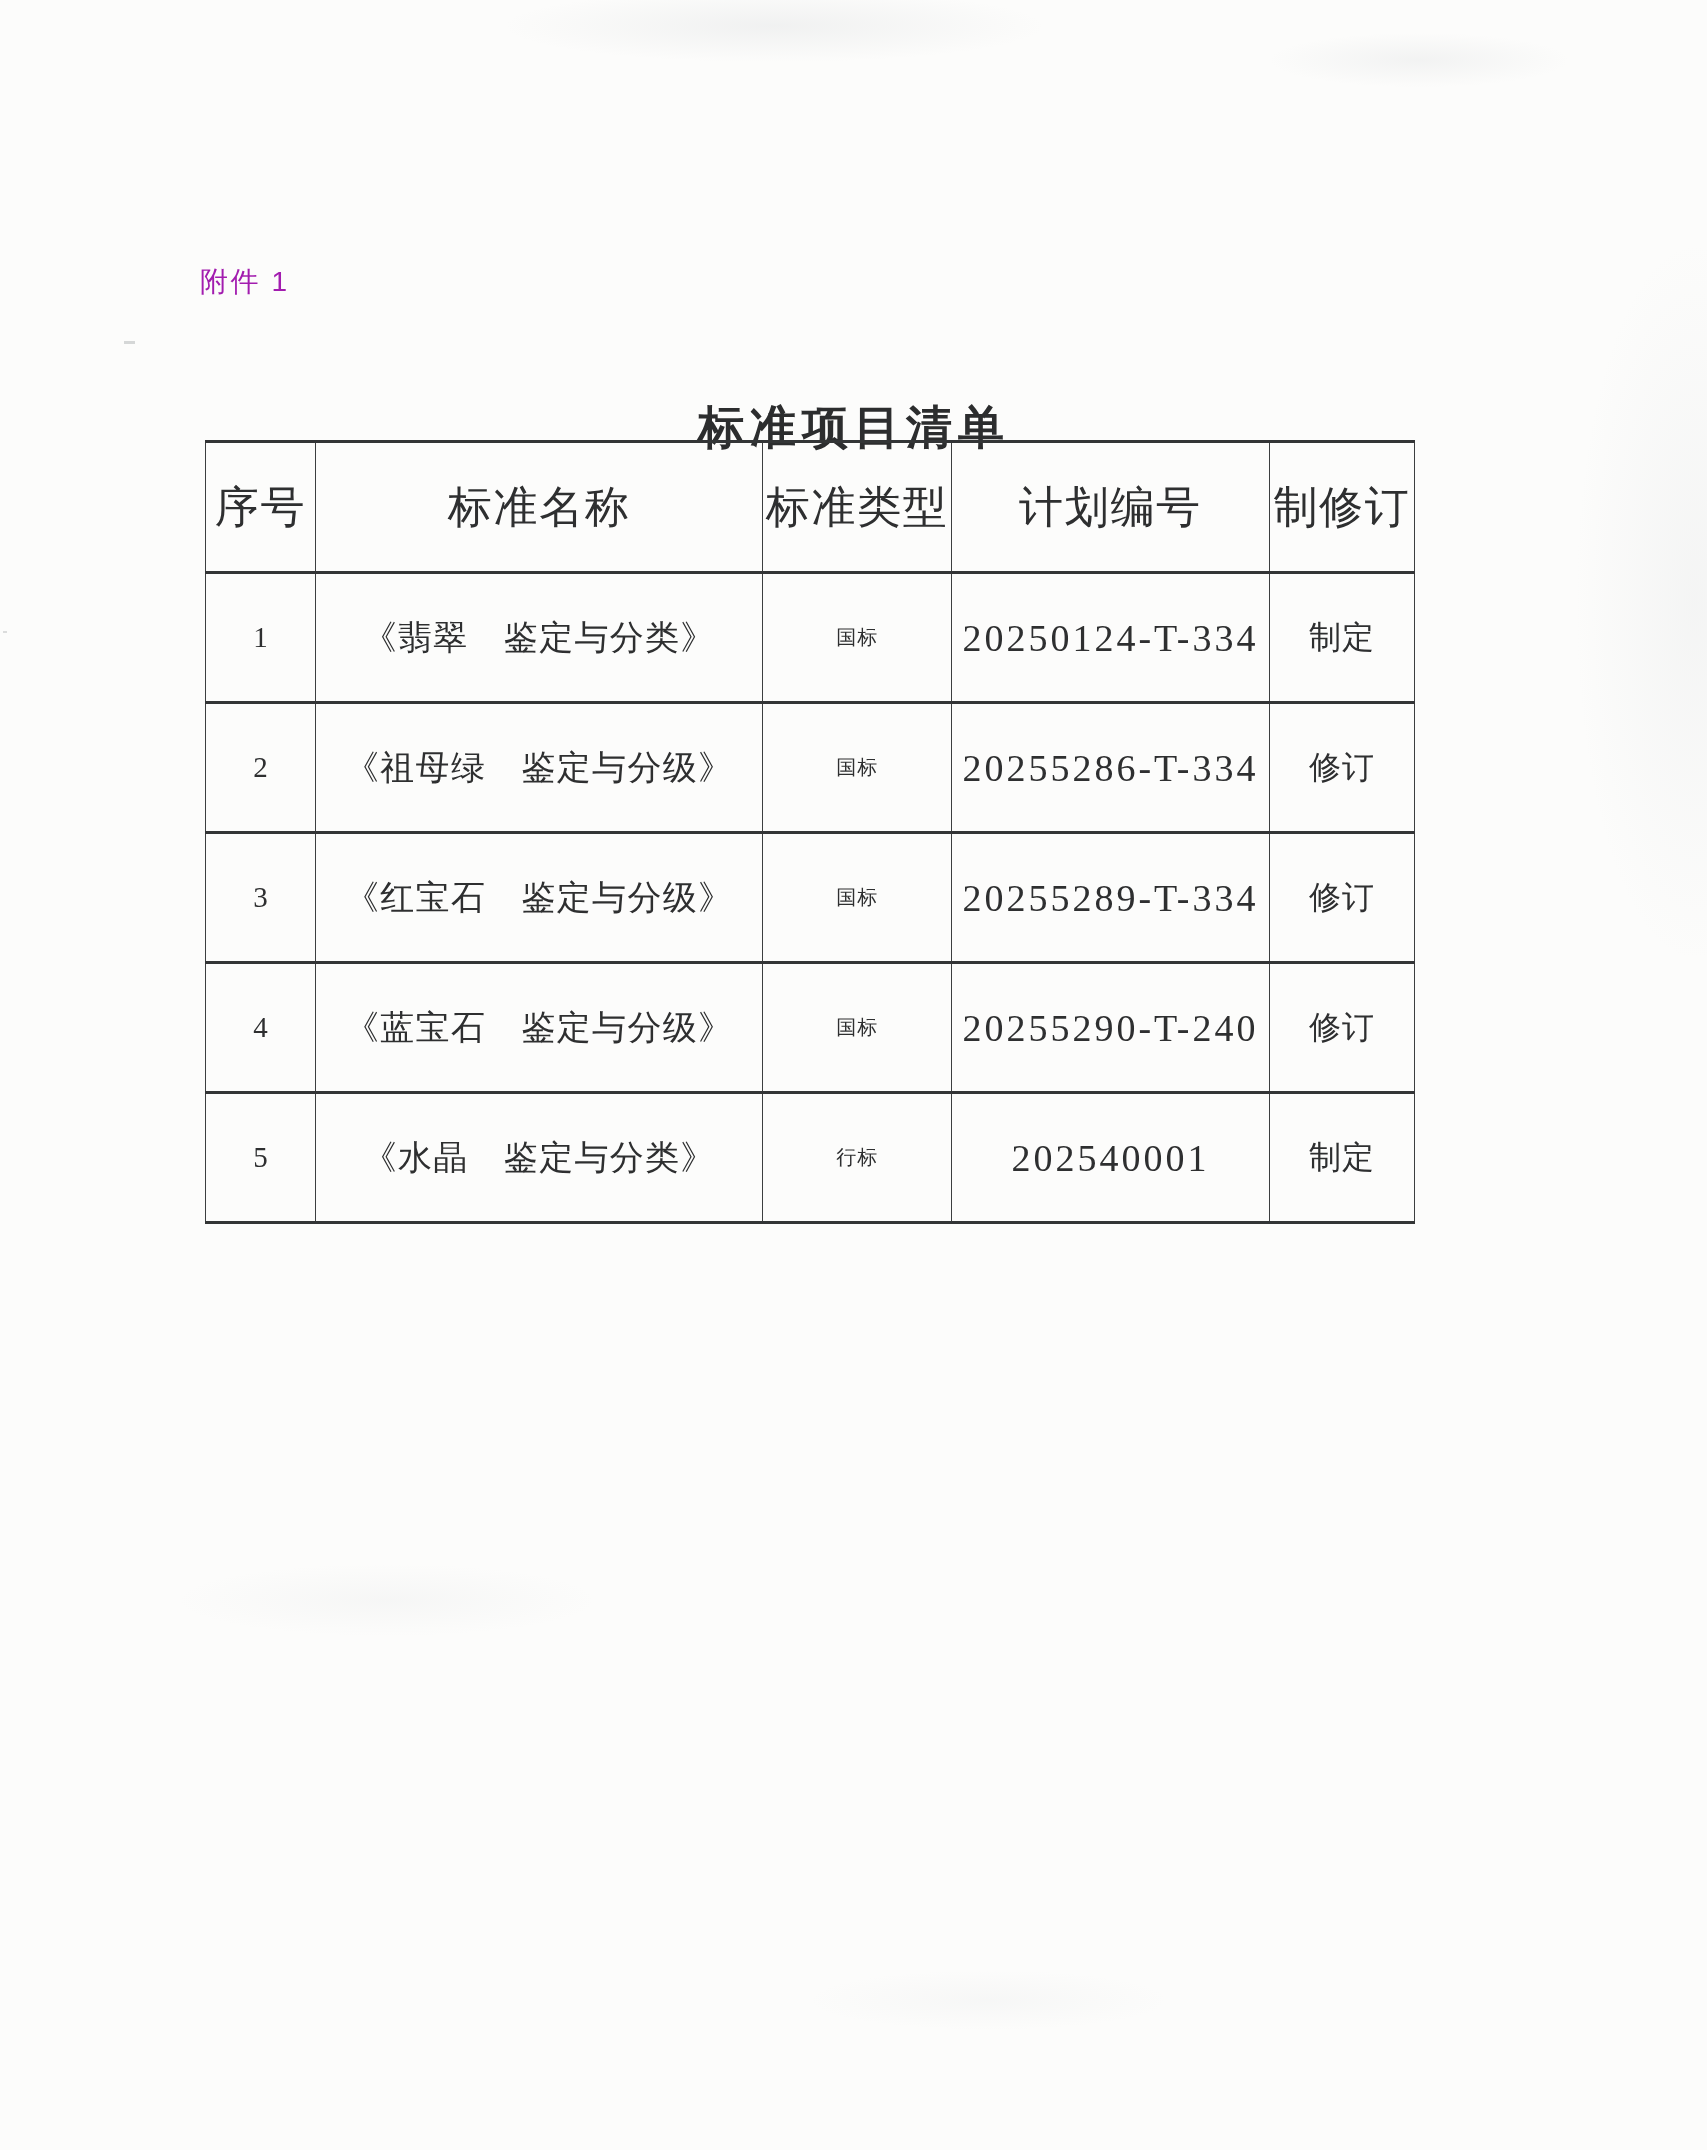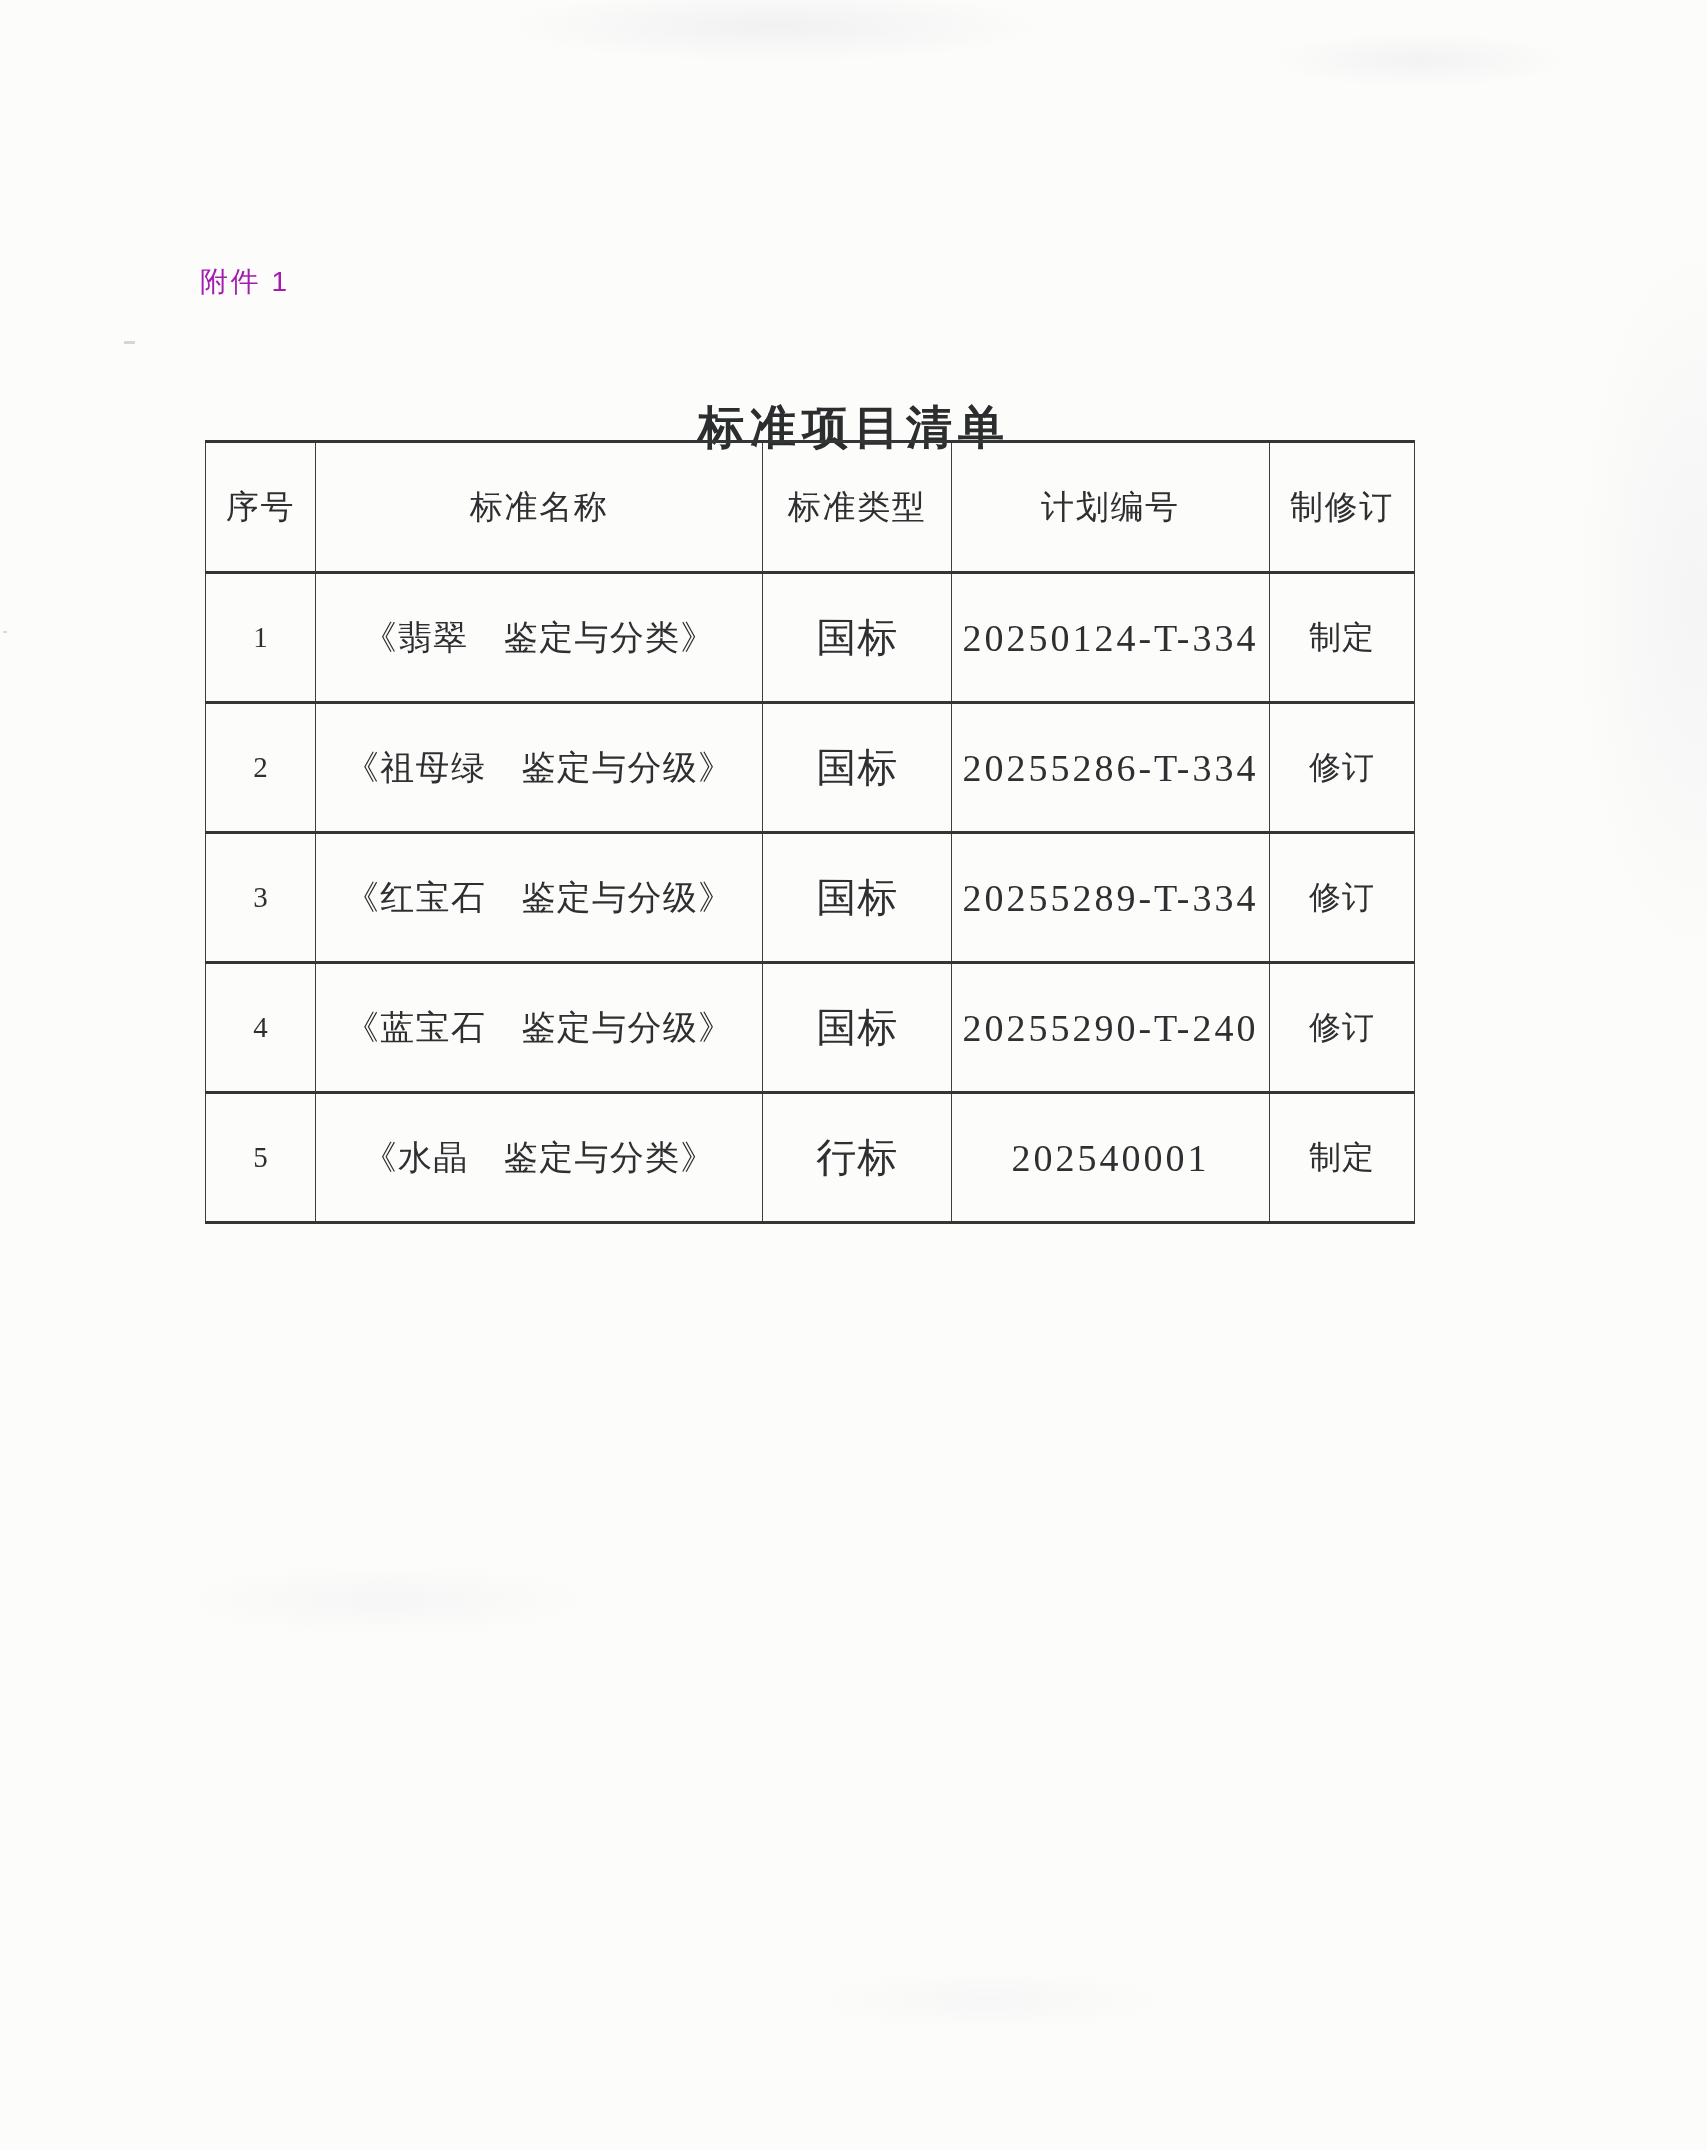--- a/index.html
+++ b/index.html
@@ -80,40 +80,40 @@
     border-top: 3px solid #333536;
     border-bottom: 3px solid #333536;
     text-align: center;
     vertical-align: middle;
     padding: 0;
     font-weight: 400;
     color: #2e2f30;
   }
   table.standards tr.header-row th {
     height: 128px;
-    font-size: 33px;
+    font-size: 44px;
     letter-spacing: 1.7px;
     font-family: Liberation Mono, monospace;
   }
   table.standards tr.data-row td { height: 127px; }
 
   td.cell-no {
     font-family: "Liberation Serif", serif;
     font-size: 29px;
     color: #333435;
   }
   td.cell-name {
     font-family: Liberation Serif, serif;
     font-size: 34px;
     letter-spacing: 1.3px;
     color: #2f3031;
   }
   td.cell-type {
     font-family: "Liberation Serif", serif;
-    font-size: 40px;
+    font-size: 20px;
     letter-spacing: 0.9px;
   }
   td.cell-plan {
     font-family: "Liberation Serif", serif;
     font-size: 38px;
     letter-spacing: 3px;
     color: #303132;
   }
   td.cell-act {
     font-family: "Liberation Serif", serif;

